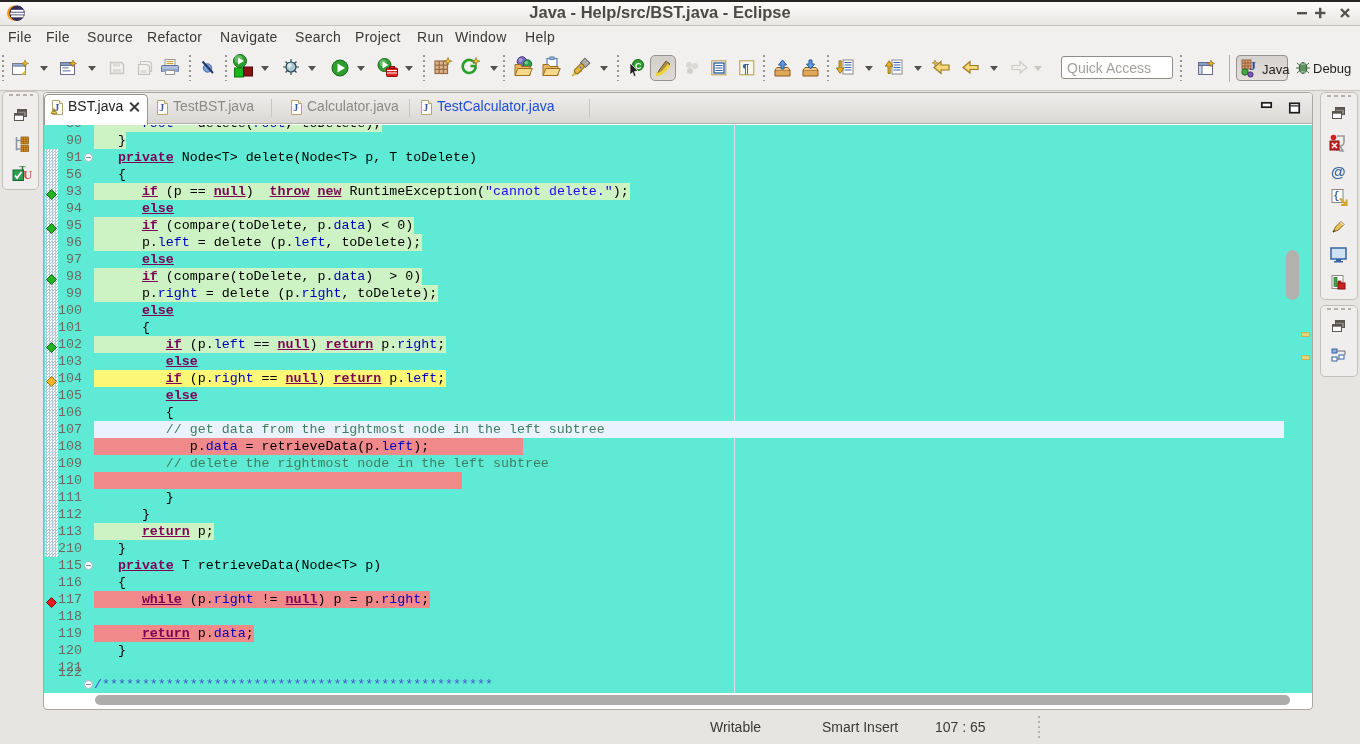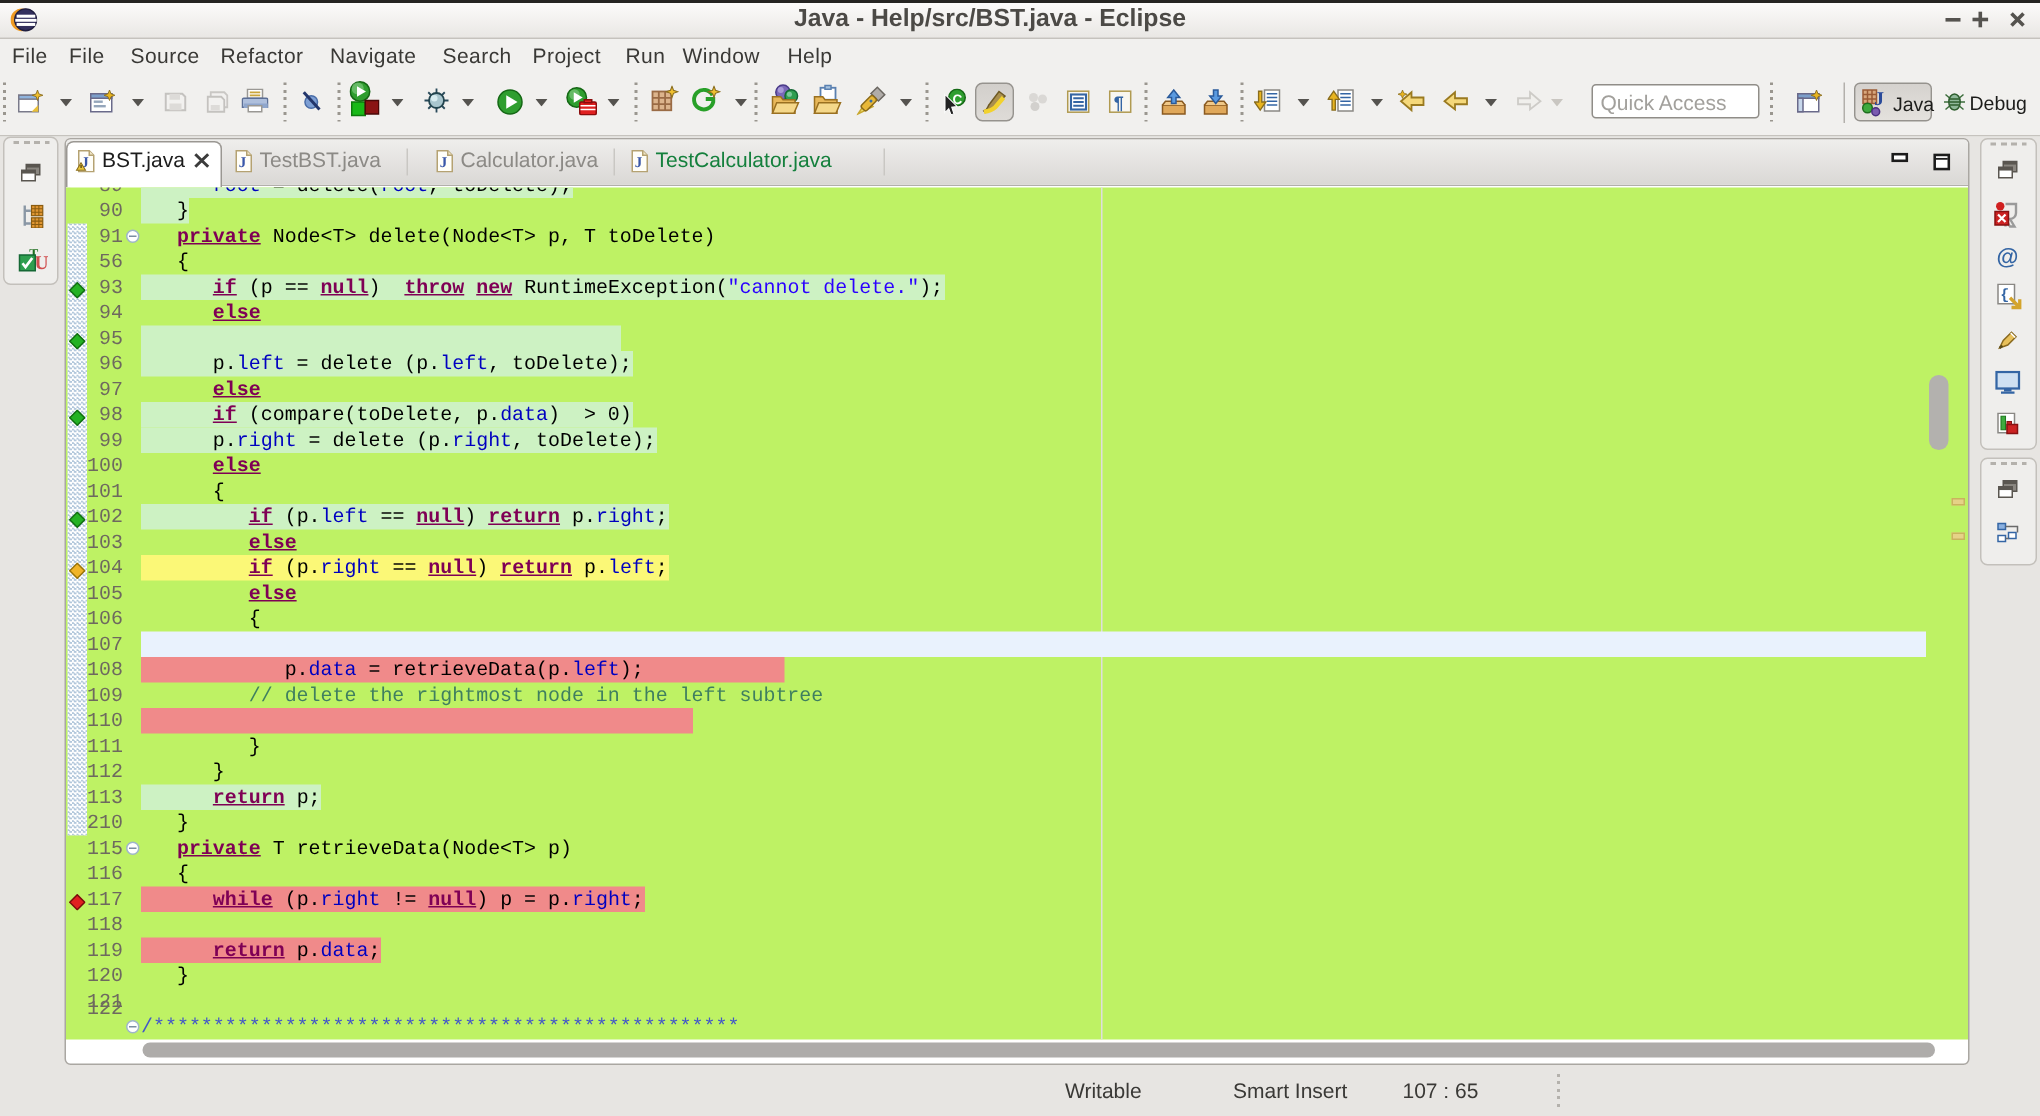--- a/index.html
+++ b/index.html
@@ -326,32 +326,32 @@
 <path d="M2.5 0.5 h7 l3 3 v11 h-10 z" fill="#fffef8" stroke="#b5a272"></path>
 <path d="M9.5 0.5 v3 h3" fill="#f0e6c8" stroke="#b5a272"></path>
 <text x="4.2" y="11.2" font-size="10" font-weight="bold" fill="#3a57a8" font-family="Liberation Serif">J</text>
 </svg>
 <div class="tab-label" style="left:307px;color:#8c8a86">Calculator.java</div>
 <svg class="abs" style="left:419px;top:100px" width="14" height="15" viewBox="0 0 14 15">
 <path d="M2.5 0.5 h7 l3 3 v11 h-10 z" fill="#fffef8" stroke="#b5a272"></path>
 <path d="M9.5 0.5 v3 h3" fill="#f0e6c8" stroke="#b5a272"></path>
 <text x="4.2" y="11.2" font-size="10" font-weight="bold" fill="#3a57a8" font-family="Liberation Serif">J</text>
 </svg>
-<div class="tab-label" style="left:437px;color:#15803d">TestCalculator.java</div>
+<div class="tab-label" style="left:437px;color:#1d4ed8">TestCalculator.java</div>
 <div class="abs" style="left:271px;top:99px;width:1px;height:18px;background:#c9c7c3"></div>
 <div class="abs" style="left:409px;top:99px;width:1px;height:18px;background:#c9c7c3"></div>
 <div class="abs" style="left:589px;top:99px;width:1px;height:18px;background:#c9c7c3"></div>
 
 <svg class="abs" style="left:1258px;top:99px" width="48" height="16" viewBox="0 0 48 16">
  <rect x="3.8" y="3.8" width="9.4" height="4.4" fill="#fff" stroke="#1c1c1c" stroke-width="1.7"></rect>
  <rect x="31.8" y="4.3" width="9.4" height="9.4" fill="#fff" stroke="#1c1c1c" stroke-width="1.7"></rect>
  <rect x="32.5" y="6.3" width="8" height="1.2" fill="#1c1c1c"></rect>
 </svg>
 
-<div class="abs" style="left:44px;top:125px;width:1268px;height:568px;overflow:hidden;background:#bef264">
+<div class="abs" style="left:44px;top:125px;width:1268px;height:568px;overflow:hidden;background:#5eead4">
  <div style="position:absolute;left:0;top:-125px;width:1268px;height:744px">
 
   <div style="position:absolute;left:-44px;top:0;width:1360px;height:744px">
 
    <div style="position:absolute;left:45px;top:149px;width:13px;height:408px;background:repeating-conic-gradient(#b2c7db 0% 25%, #ffffff 0% 50%) 0 0/3px 3px"></div>
 
    <div style="position:absolute;left:734px;top:0;width:1px;height:744px;background:#dededd"></div>
 <div style="position:absolute;left:94px;top:115px;width:288px;height:17px;background:#cdf2c3"></div>
 <div class="ln" style="top:115px">89</div>
 <div class="cl" style="top:115px">&nbsp;&nbsp;&nbsp;&nbsp;&nbsp;&nbsp;<span style="color:#0000c0">root</span> = delete(<span style="color:#0000c0">root</span>, toDelete);</div>
@@ -363,20 +363,21 @@
 <div class="cl" style="top:149px">&nbsp;&nbsp;&nbsp;<b style="color:#7f0055">private</b> Node&lt;T&gt; delete(Node&lt;T&gt; p, T toDelete)</div>
 <div class="ln" style="top:166px">56</div>
 <div class="cl" style="top:166px">&nbsp;&nbsp;&nbsp;{</div>
 <div style="position:absolute;left:94px;top:183px;width:536px;height:17px;background:#cdf2c3"></div>
 <div class="ln" style="top:183px">93</div>
 <div class="cl" style="top:183px">&nbsp;&nbsp;&nbsp;&nbsp;&nbsp;&nbsp;<b style="color:#7f0055">if</b> (p == <b style="color:#7f0055">null</b>)&nbsp;&nbsp;<b style="color:#7f0055">throw</b> <b style="color:#7f0055">new</b> RuntimeException(<span style="color:#2a00ff">"cannot delete."</span>);</div>
 <div class="ln" style="top:200px">94</div>
 <div class="cl" style="top:200px">&nbsp;&nbsp;&nbsp;&nbsp;&nbsp;&nbsp;<b style="color:#7f0055">else</b></div>
 <div style="position:absolute;left:94px;top:217px;width:320px;height:17px;background:#cdf2c3"></div>
 <div class="ln" style="top:217px">95</div>
+<div class="cl" style="top:217px">&nbsp;&nbsp;&nbsp;&nbsp;&nbsp;&nbsp;<b style="color:#7f0055">if</b> (compare(toDelete, p.<span style="color:#0000c0">data</span>) &lt; 0)</div>
 <div style="position:absolute;left:94px;top:234px;width:328px;height:17px;background:#cdf2c3"></div>
 <div class="ln" style="top:234px">96</div>
 <div class="cl" style="top:234px">&nbsp;&nbsp;&nbsp;&nbsp;&nbsp;&nbsp;p.<span style="color:#0000c0">left</span> = delete (p.<span style="color:#0000c0">left</span>, toDelete);</div>
 <div class="ln" style="top:251px">97</div>
 <div class="cl" style="top:251px">&nbsp;&nbsp;&nbsp;&nbsp;&nbsp;&nbsp;<b style="color:#7f0055">else</b></div>
 <div style="position:absolute;left:94px;top:268px;width:328px;height:17px;background:#cdf2c3"></div>
 <div class="ln" style="top:268px">98</div>
 <div class="cl" style="top:268px">&nbsp;&nbsp;&nbsp;&nbsp;&nbsp;&nbsp;<b style="color:#7f0055">if</b> (compare(toDelete, p.<span style="color:#0000c0">data</span>)&nbsp;&nbsp;&gt; 0)</div>
 <div style="position:absolute;left:94px;top:285px;width:344px;height:17px;background:#cdf2c3"></div>
 <div class="ln" style="top:285px">99</div>
@@ -392,20 +393,21 @@
 <div class="cl" style="top:353px">&nbsp;&nbsp;&nbsp;&nbsp;&nbsp;&nbsp;&nbsp;&nbsp;&nbsp;<b style="color:#7f0055">else</b></div>
 <div style="position:absolute;left:94px;top:370px;width:352px;height:17px;background:#fbf877"></div>
 <div class="ln" style="top:370px">104</div>
 <div class="cl" style="top:370px">&nbsp;&nbsp;&nbsp;&nbsp;&nbsp;&nbsp;&nbsp;&nbsp;&nbsp;<b style="color:#7f0055">if</b> (p.<span style="color:#0000c0">right</span> == <b style="color:#7f0055">null</b>) <b style="color:#7f0055">return</b> p.<span style="color:#0000c0">left</span>;</div>
 <div class="ln" style="top:387px">105</div>
 <div class="cl" style="top:387px">&nbsp;&nbsp;&nbsp;&nbsp;&nbsp;&nbsp;&nbsp;&nbsp;&nbsp;<b style="color:#7f0055">else</b></div>
 <div class="ln" style="top:404px">106</div>
 <div class="cl" style="top:404px">&nbsp;&nbsp;&nbsp;&nbsp;&nbsp;&nbsp;&nbsp;&nbsp;&nbsp;{</div>
 <div style="position:absolute;left:94px;top:421px;width:1190px;height:17px;background:#e9f2fd"></div>
 <div class="ln" style="top:421px">107</div>
+<div class="cl" style="top:421px">&nbsp;&nbsp;&nbsp;&nbsp;&nbsp;&nbsp;&nbsp;&nbsp;&nbsp;<span style="color:#3f7f5f">// get data from the rightmost node in the left subtree</span></div>
 <div style="position:absolute;left:94px;top:438px;width:429px;height:17px;background:#f08a8a"></div>
 <div class="ln" style="top:438px">108</div>
 <div class="cl" style="top:438px">&nbsp;&nbsp;&nbsp;&nbsp;&nbsp;&nbsp;&nbsp;&nbsp;&nbsp;&nbsp;&nbsp;&nbsp;p.<span style="color:#0000c0">data</span> = retrieveData(p.<span style="color:#0000c0">left</span>);</div>
 <div class="ln" style="top:455px">109</div>
 <div class="cl" style="top:455px">&nbsp;&nbsp;&nbsp;&nbsp;&nbsp;&nbsp;&nbsp;&nbsp;&nbsp;<span style="color:#3f7f5f">// delete the rightmost node in the left subtree</span></div>
 <div style="position:absolute;left:94px;top:472px;width:368px;height:17px;background:#f08a8a"></div>
 <div class="ln" style="top:472px">110</div>
 <div class="ln" style="top:489px">111</div>
 <div class="cl" style="top:489px">&nbsp;&nbsp;&nbsp;&nbsp;&nbsp;&nbsp;&nbsp;&nbsp;&nbsp;}</div>
 <div class="ln" style="top:506px">112</div>

